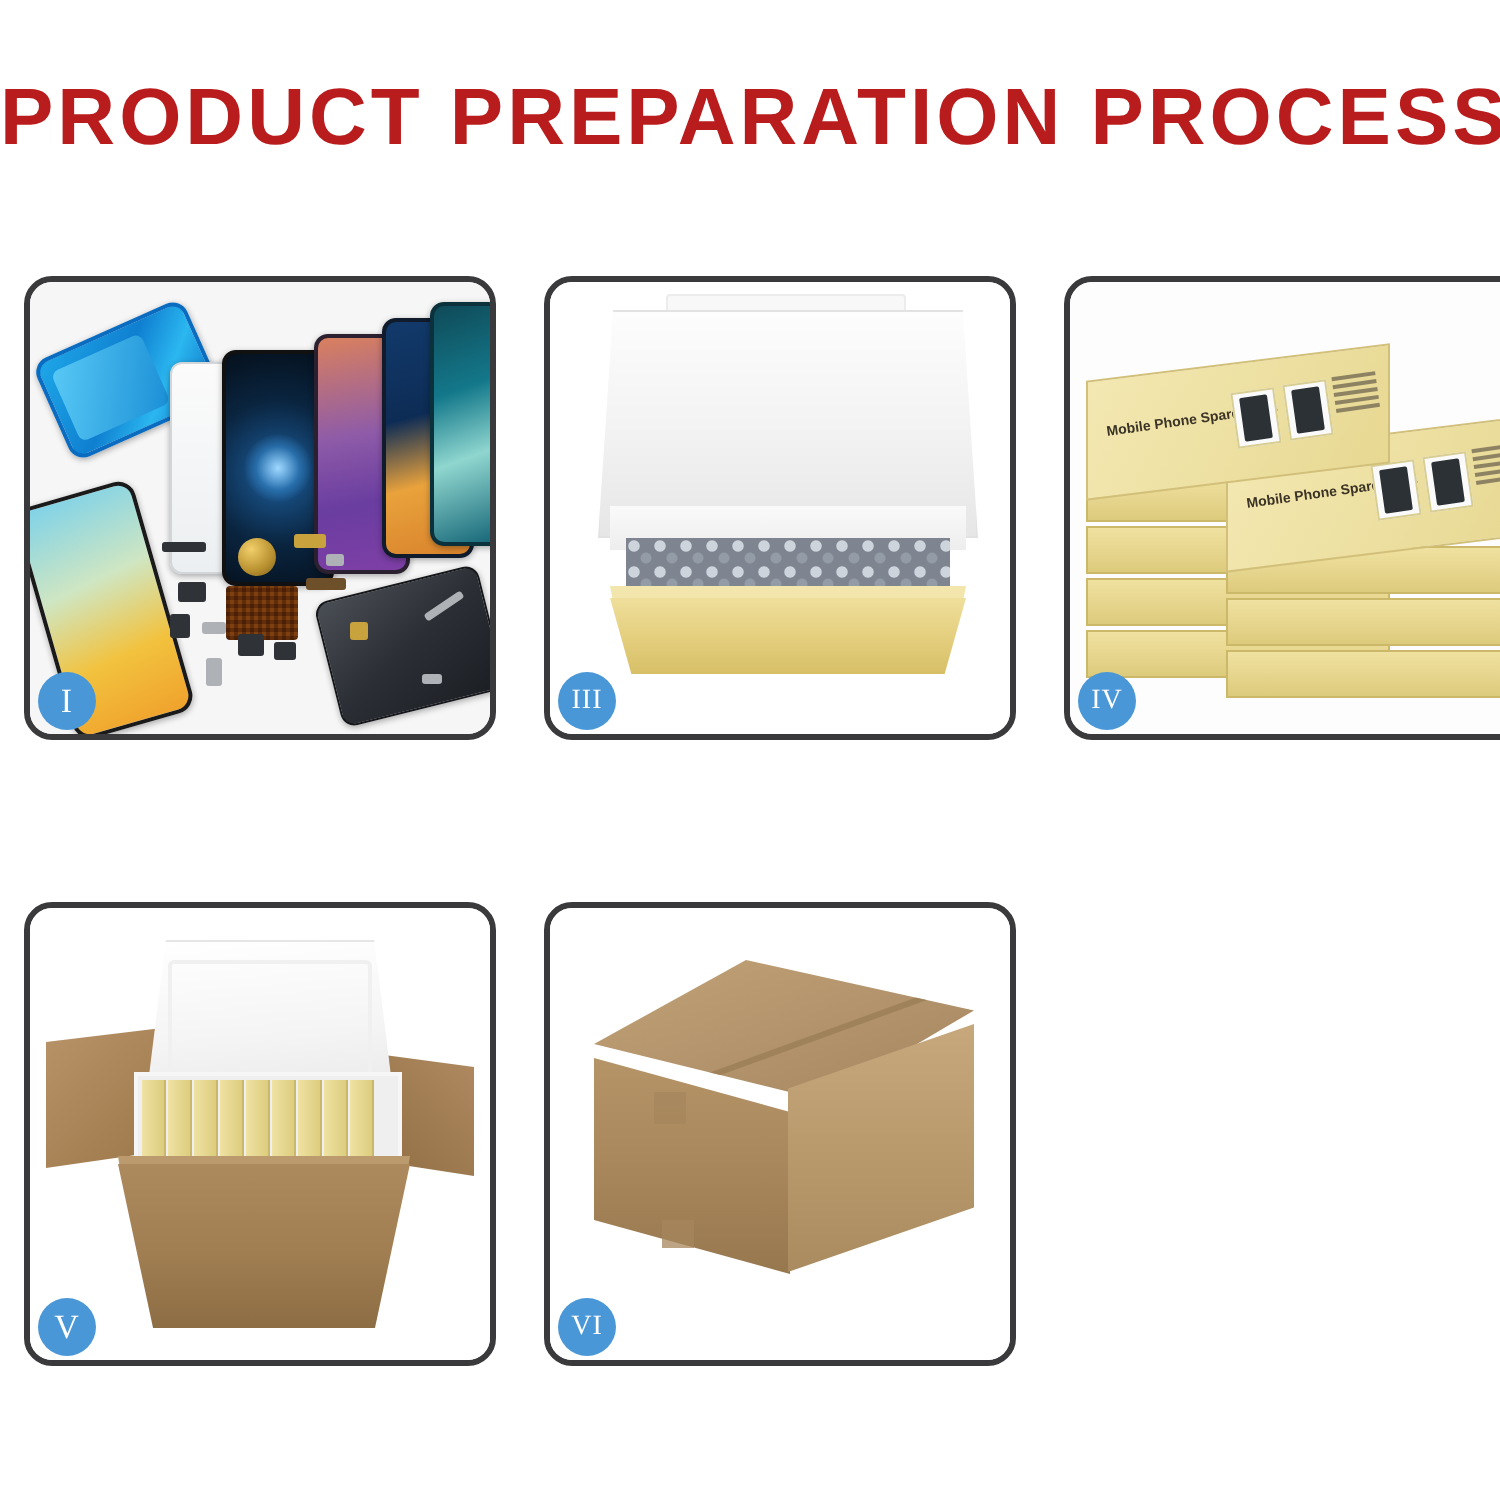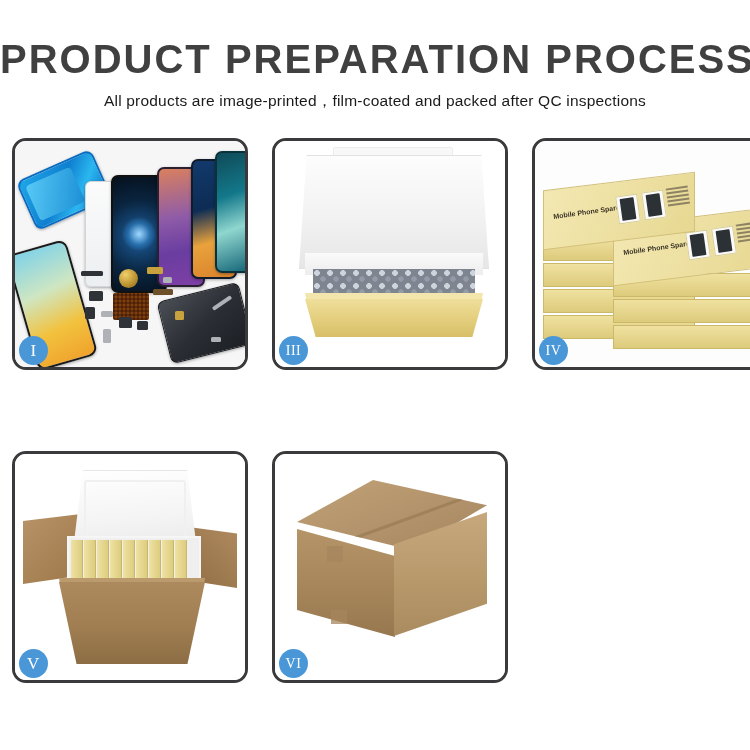--- a/index.html
+++ b/index.html
@@ -6,21 +6,21 @@
   body{
     width:750px;height:750px;background:#ffffff;
     font-family:"Liberation Sans","DejaVu Sans",sans-serif;
     overflow:hidden;position:relative;
   }
   .page{width:750px;height:750px;position:relative;box-sizing:border-box;}
 
   
   .header{padding-top:36px;text-align:center;}
   .title{
-    font-size:40px;font-weight:700;letter-spacing:2.0px;color:#404040;
+    font-size:40px;font-weight:700;letter-spacing:2.0px;color:#b91c1c;
     line-height:46px;white-space:nowrap;font-family:"Liberation Sans",sans-serif;
   }
   .subtitle{
     font-size:15.5px;font-weight:400;color:#1a1a1a;line-height:22px;
     margin-top:8px;letter-spacing:.2px;white-space:nowrap;
   }
 
   
   .grid{
     position:absolute;left:12px;top:138px;width:726px;height:545px;
@@ -251,21 +251,20 @@
   }
   .bx-tape{position:absolute;background:#a5865c;opacity:.75;}
 </style>
 </head>
 <body>
 
 <div class="page">
 
   <div class="header">
     <div class="title">PRODUCT PREPARATION PROCESS</div>
-    <div class="subtitle">All products are image-printed，film-coated and packed after QC inspections</div>
   </div>
 
   <div class="grid">
 
     <div class="panel">
       <div class="panel-inner p1">
         <div class="ph ph-blue"></div>
         <div class="ph ph-glass"></div>
         <div class="ph ph-dark"></div>
         <div class="ph ph-purple"></div>

